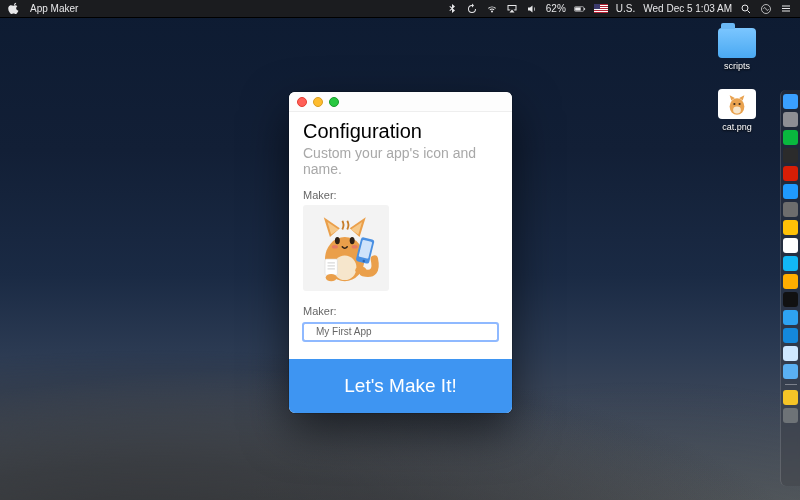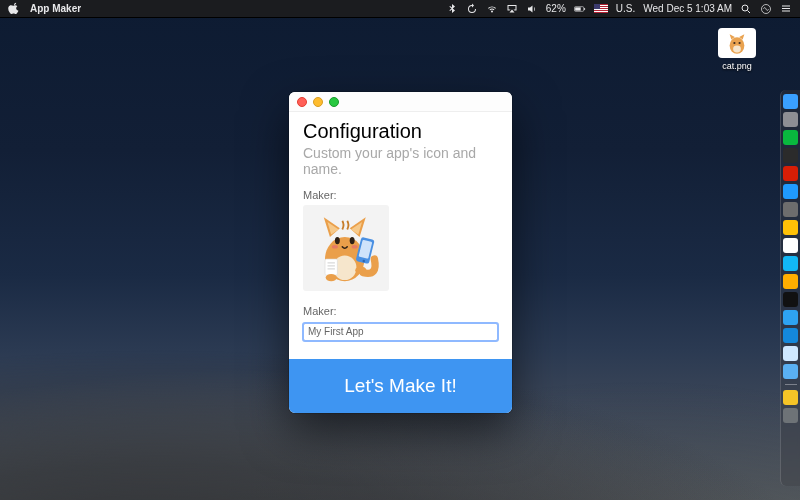--- a/index.html
+++ b/index.html
@@ -67,21 +67,21 @@
   .tl.red{background:#ff5f57;border:1px solid #e33e32;}
   .tl.yel{background:#febc2e;border:1px solid #d89d22;}
   .tl.grn{background:#28c840;border:1px solid #1a9b2c;}
   .win-body{ padding:8px 14px 4px; }
   .h1{ font-size:20px; font-weight:400; color:#000000; margin-bottom:2px;}
   .sub{ font-size:14px; color:#a8a8a8; margin-bottom:12px;}
   .fld-label{ font-size:11px; color:#666; margin-bottom:4px;}
   .icon-well{ width:86px; height:86px; background:#f3f3f3; border-radius:3px; display:flex; align-items:center; justify-content:center; margin-bottom:14px;}
   .icon-well svg{ width:74px; height:74px;}
   .name-input{
-    width:100%; height:18px; font-size:10px; padding:2px 4px;
+    width:100%; height:18px; font-size:10px; padding:2px 12px;
     border:1px solid #bcbcbc; border-radius:2px; outline:2px solid #8fb9ff; outline-offset:-1px;
     color:#666;
   }
   .cta{
     margin-top:14px; height:54px; background:#3e95f2; color:#fff;
     display:flex; align-items:center; justify-content:center;
     font-size:19px; font-weight:400; cursor:pointer;
   }
 </style>
 </head>
@@ -90,21 +90,21 @@
 <div class="wallpaper"></div>
 <div class="dune"></div>
 
 <div class="menubar">
   <div class="left">
     <span>
       <svg viewBox="0 0 24 24">
           <path d="M16.365 1.43c0 1.14-.42 2.22-1.11 3.03-.83.97-2.18 1.72-3.33 1.63-.14-1.11.44-2.26 1.1-2.99.76-.86 2.1-1.55 3.34-1.67zM20.9 17.27c-.56 1.3-.83 1.88-1.55 3.03-1 1.6-2.41 3.6-4.16 3.61-1.55.02-1.95-1.01-4.05-1-2.1.01-2.54 1.02-4.09 1-1.75-.02-3.09-1.82-4.09-3.42C.33 16.7-.27 12 1.34 9.35 2.48 7.47 4.28 6.37 6 6.37c1.73 0 2.82 1.01 4.25 1.01 1.39 0 2.23-1.01 4.25-1.01 1.5 0 3.09.82 4.22 2.23-3.71 2.03-3.11 7.33 2.18 8.67z"></path>
         </svg>
     </span>
-    <span style="font-weight:700">App Maker</span>
+    <span style="font-weight:400">App Maker</span>
   </div>
   <div class="right">
     <span>
         <svg viewBox="0 0 24 24">
           <path d="M12 2l6 5-4.5 4 4.5 4-6 5V13l-4 3-1.2-1.4L11 11 6.8 7.4 8 6l4 3V2z"></path>
         </svg>
       </span>
     <span>
         <svg viewBox="0 0 24 24">
           <path d="M12 4a8 8 0 108 8h-2a6 6 0 11-6-6v3l4-4-4-4v3z"></path>
@@ -150,20 +150,24 @@
       </span>
     <span>
         <svg viewBox="0 0 24 24">
           <path d="M4 5h16v2H4zm0 5h16v2H4zm0 5h16v2H4z"></path>
         </svg>
       </span>
   </div>
 </div>
 
 <div class="desktop-icons">
+  <div class="desktop-icon">
+    <div class="thumb folder-thumb"></div>
+    <div class="lbl">scripts</div>
+  </div>
   <div class="desktop-icon">
     <div class="thumb img-thumb">
       <svg viewBox="0 0 60 60">
         <rect width="60" height="60" fill="#fff"></rect>
         <ellipse cx="30" cy="36" rx="17" ry="19" fill="#e9a24f"></ellipse>
         <path d="M17 22l-4-12 12 6z" fill="#e9a24f"></path>
           <path d="M43 22l4-12-12 6z" fill="#e9a24f"></path>
         <circle cx="24" cy="30" r="2.5" fill="#3b2b1f"></circle>
           <circle cx="36" cy="30" r="2.5" fill="#3b2b1f"></circle>
         <ellipse cx="30" cy="44" rx="9" ry="8" fill="#f7e6cc"></ellipse>

